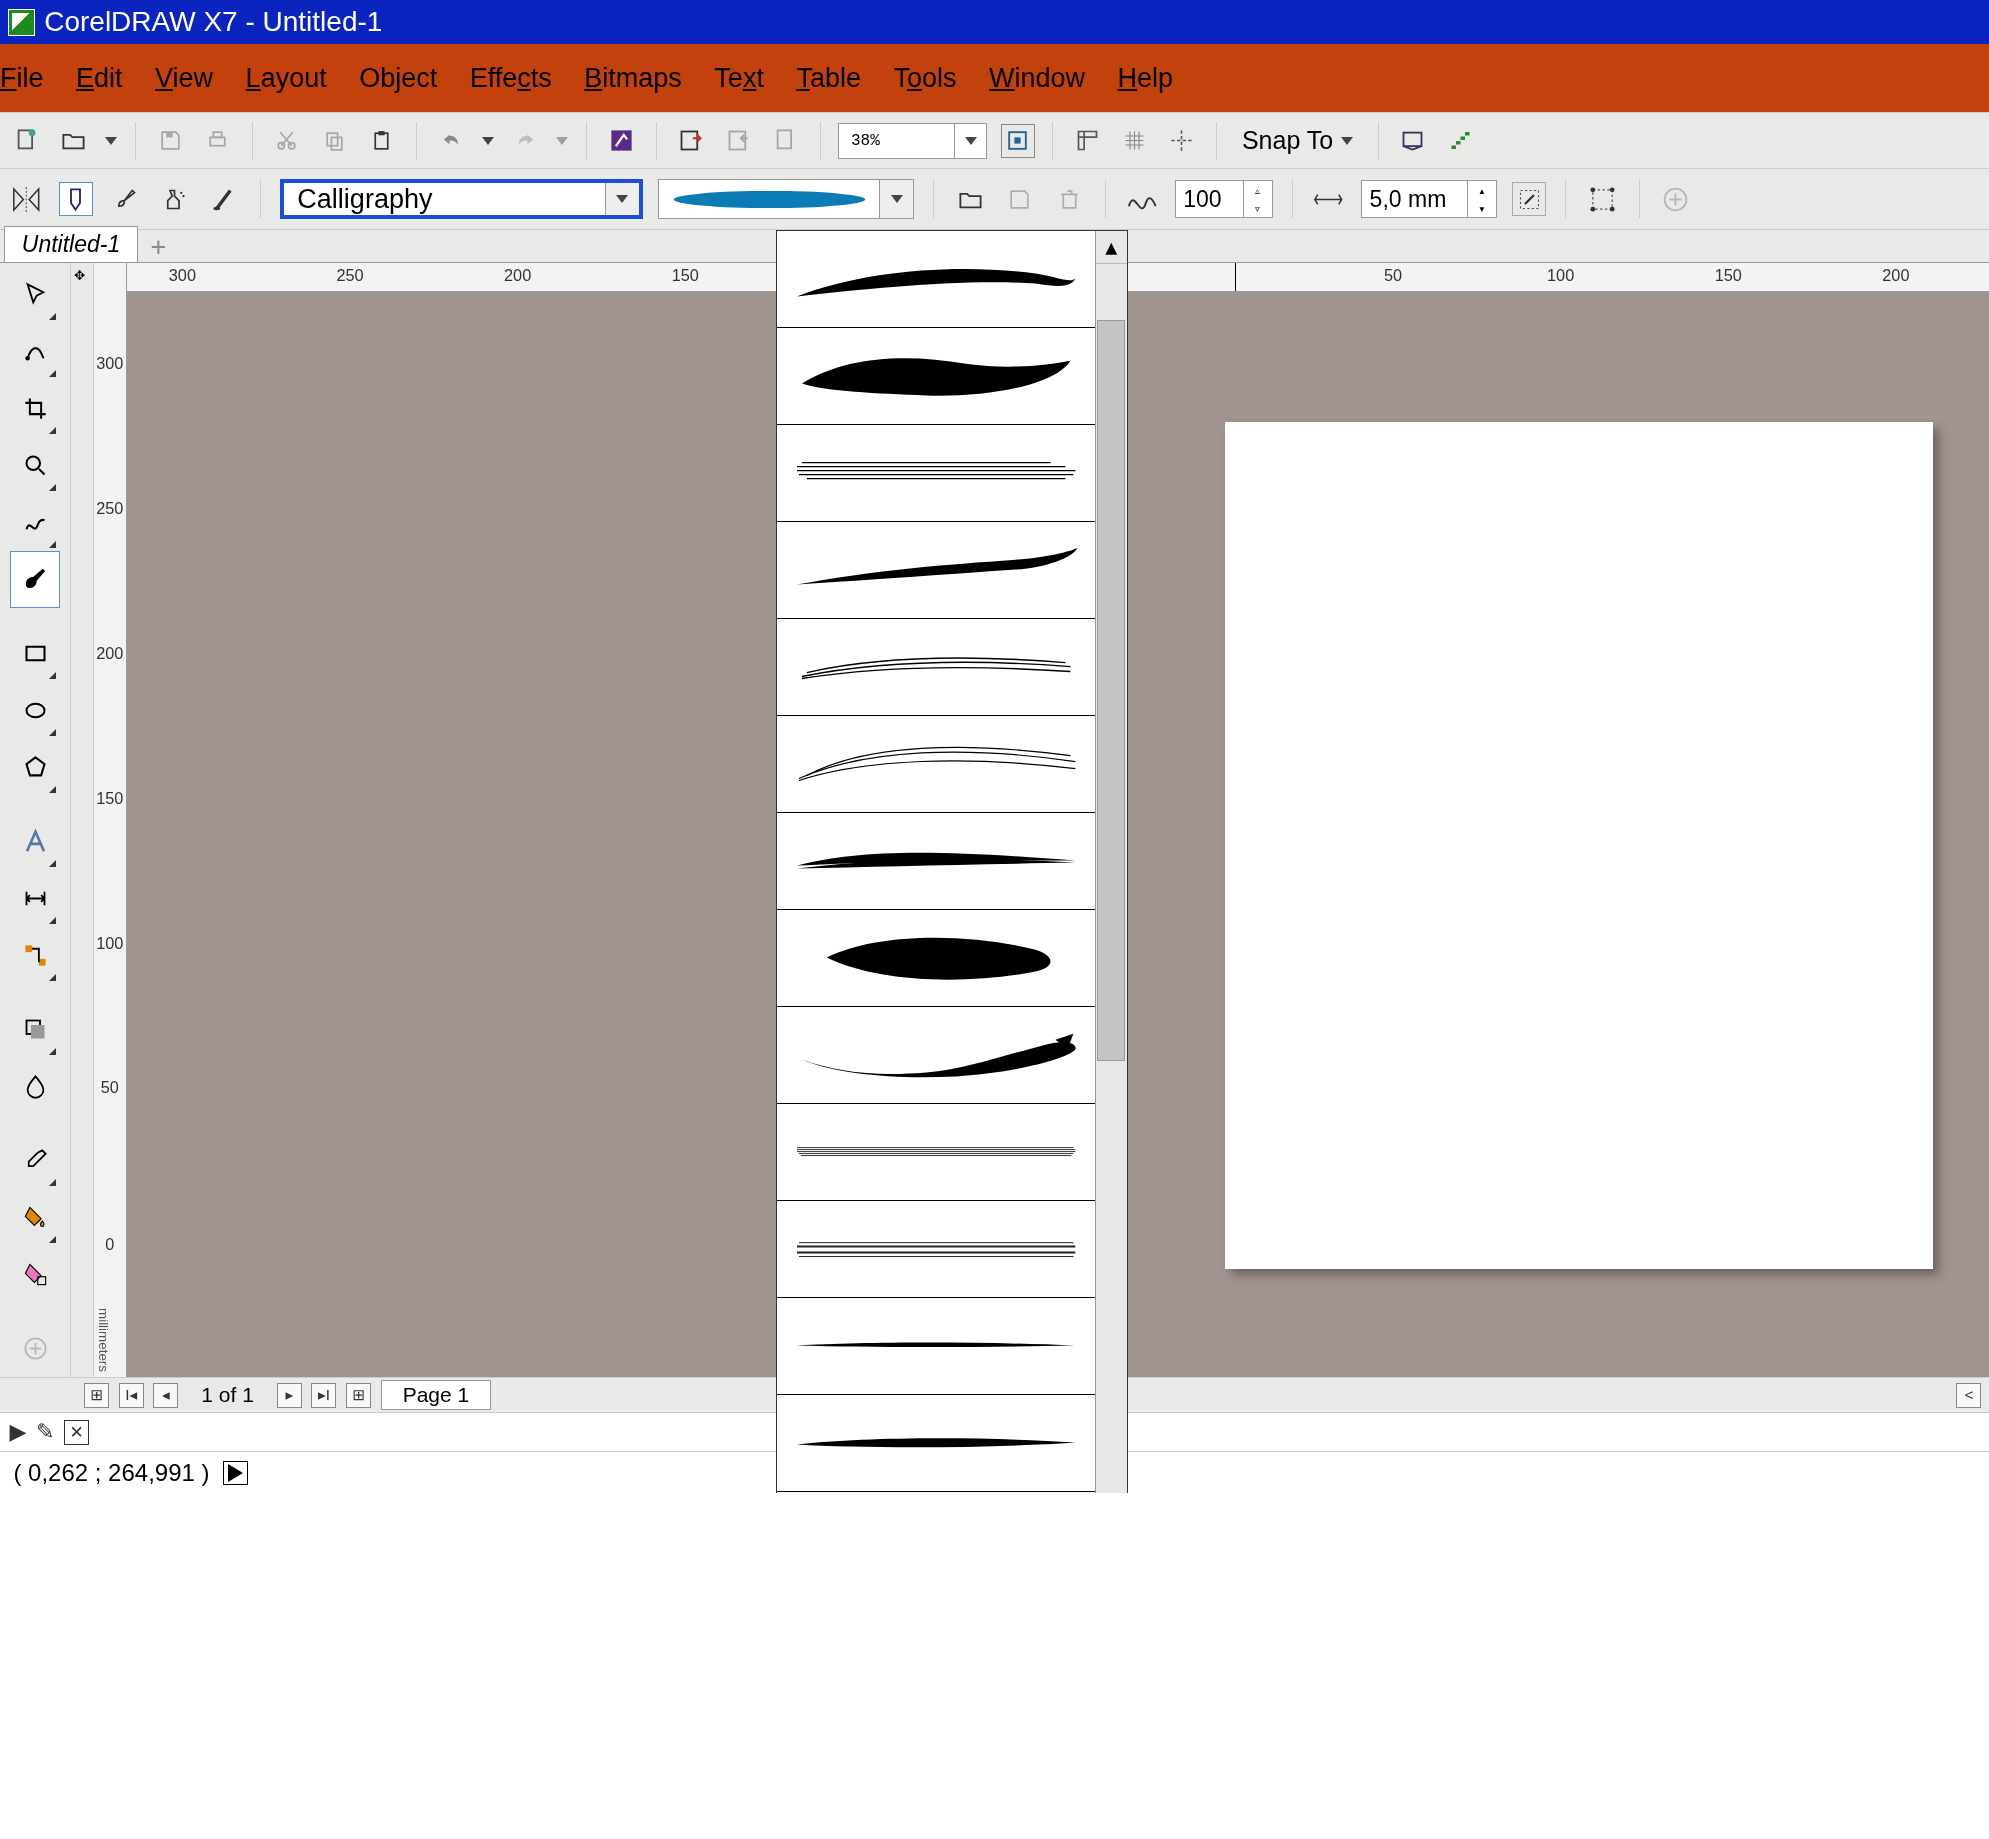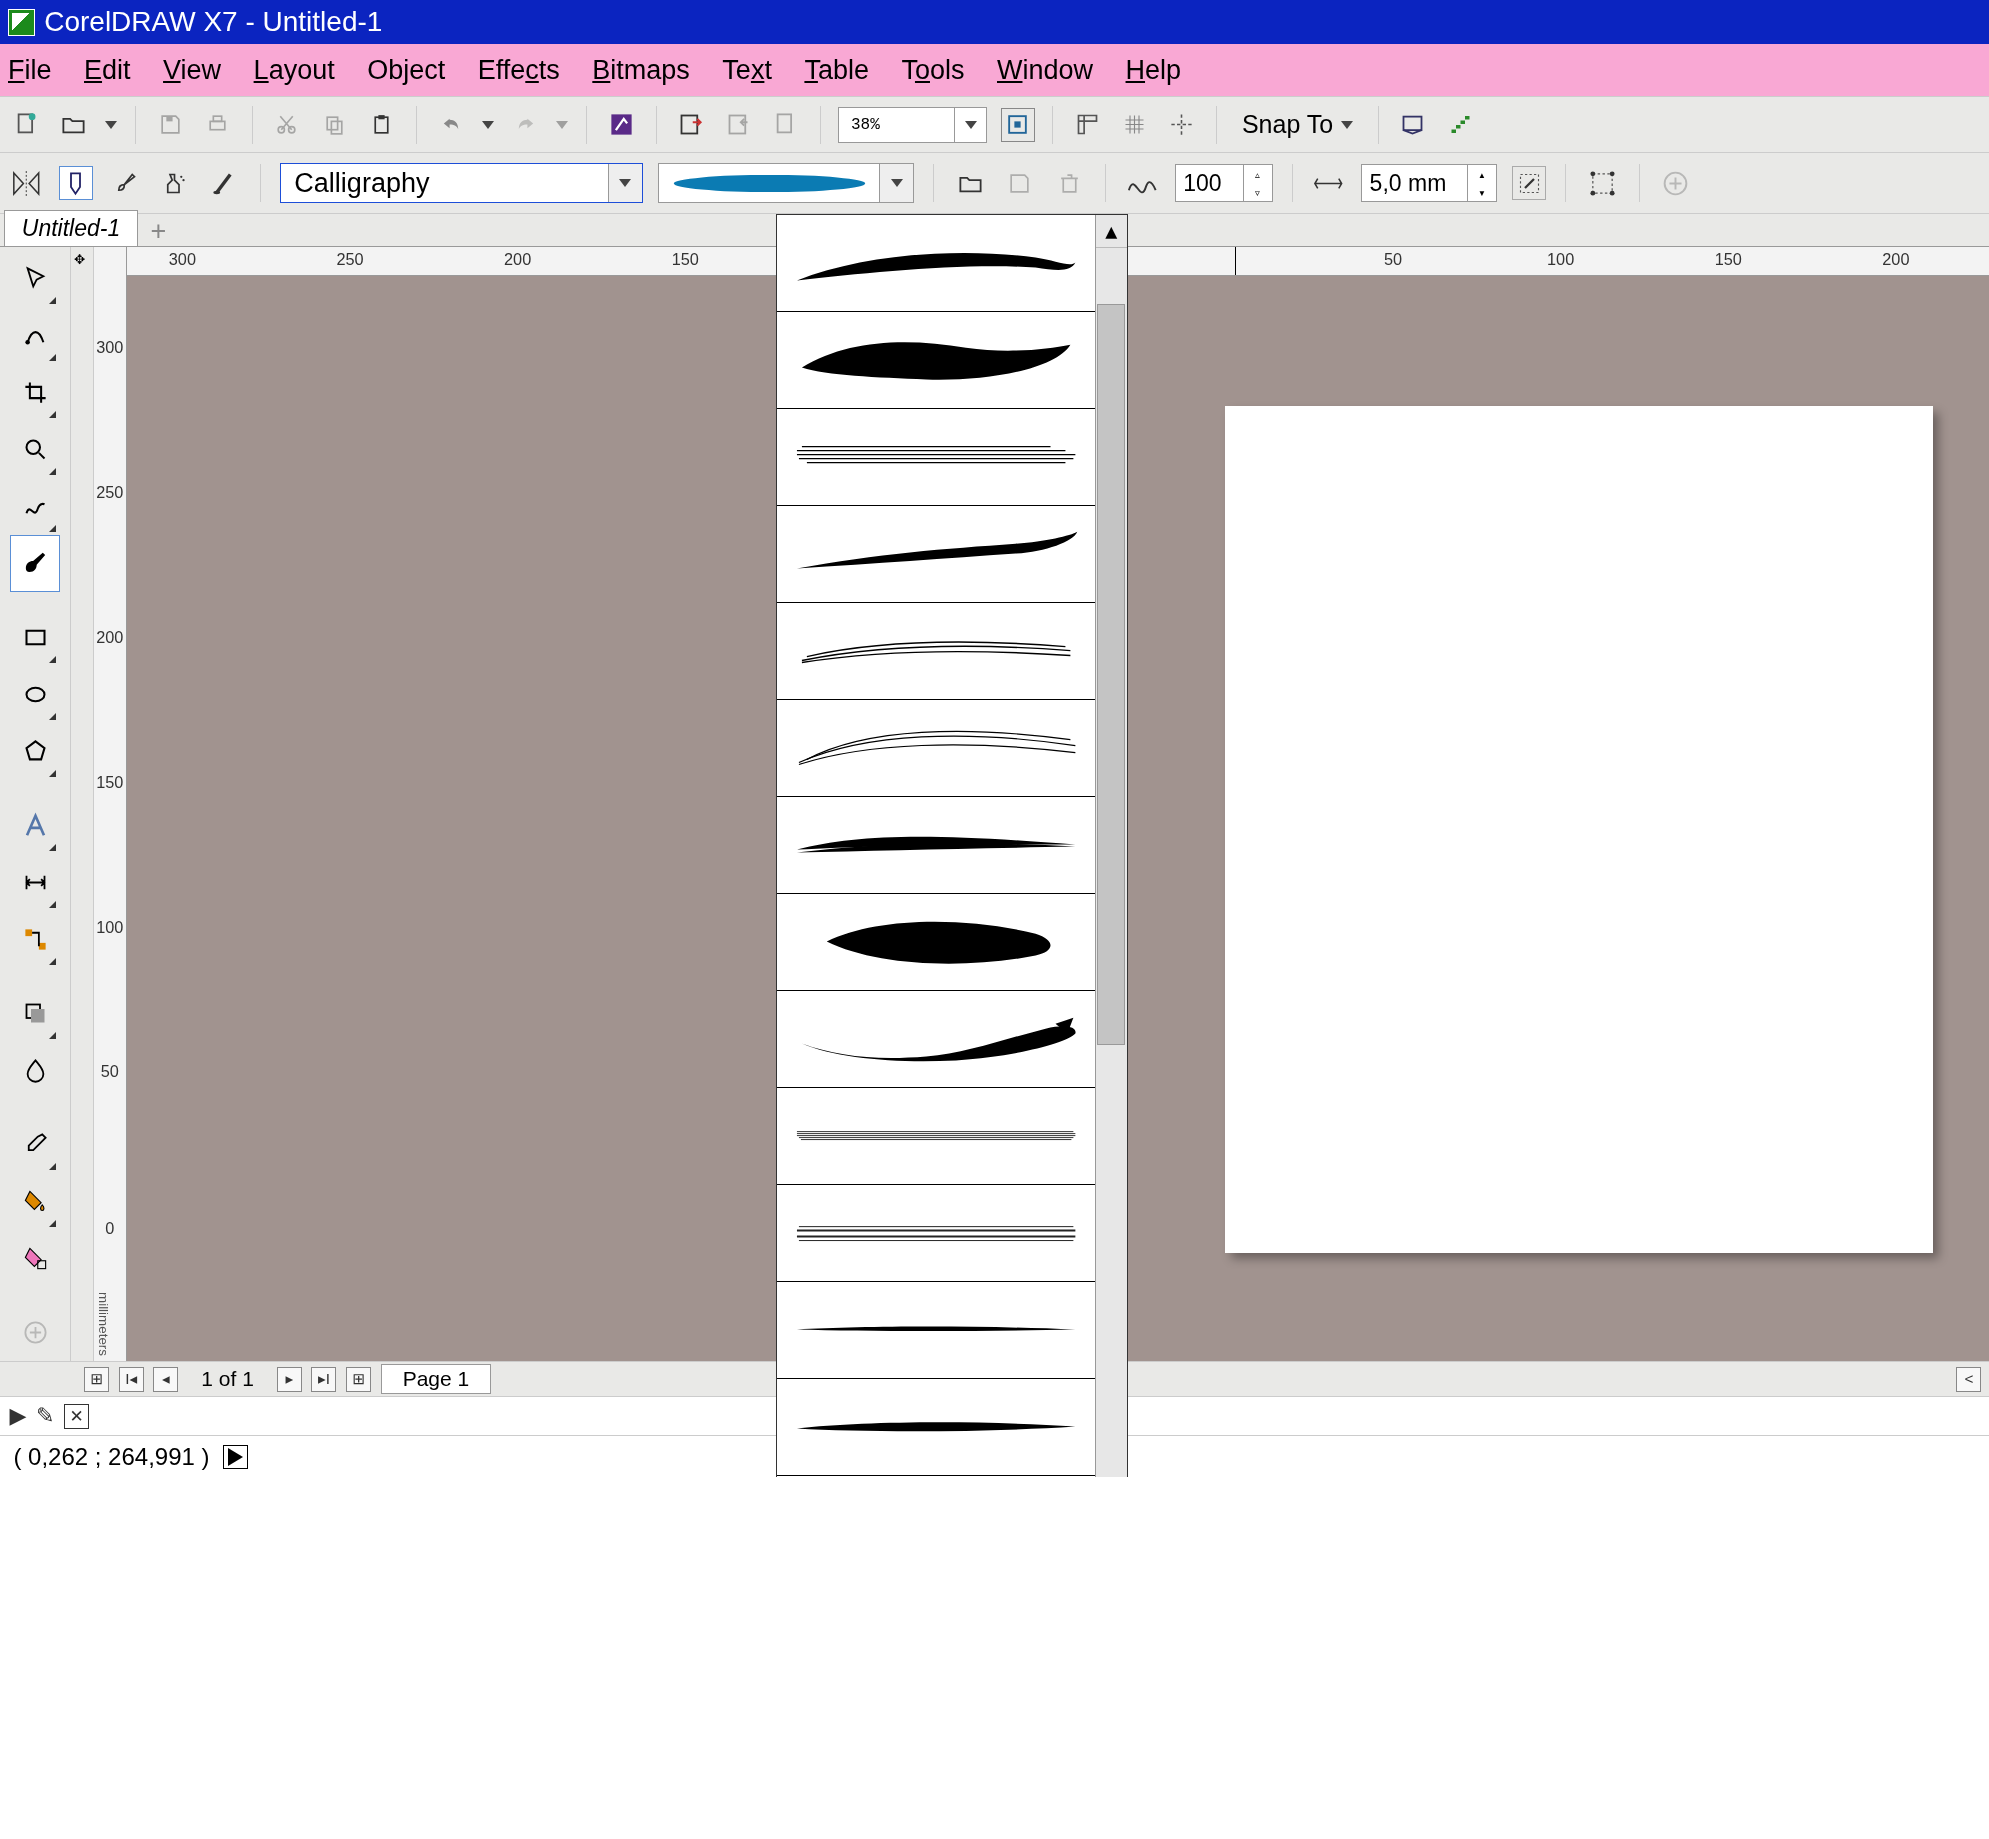--- a/index.html
+++ b/index.html
@@ -1,32 +1,32 @@
 <!DOCTYPE html>
 <html><head>
 <meta charset="utf-8">
 <style>
   html,body{margin:0;padding:0;font-family:"Segoe UI",Tahoma,sans-serif;font-size:24px;background:#fff;color:#000;overflow:hidden;}
   *{box-sizing:border-box;}
   .titlebar{background:#0b24c0;color:#fff;height:44px;display:flex;align-items:center;padding:0 7.6px;gap:9.6px;}
   .titlebar .logo{width:27px;height:27px;background:#1c8a1c;border:1.9px solid #fff;position:relative;}
   .titlebar .logo::after{content:"";position:absolute;inset:3.8px;background:linear-gradient(135deg,#fff 48%,transparent 50%);}
   .titlebar .title{font-size:28px;}
-  .menubar{background:#f9a8d4;height:52px;display:flex;align-items:center;padding:0 8px;gap:32.5px;font-size:27px;}
+  .menubar{background:#c2410c;height:68px;display:flex;align-items:center;padding:0 0;gap:32.5px;font-size:27px;}
   .menubar span{cursor:default;}
   .menubar span u{text-decoration:underline;}
   .toolbar{background:#e9e9e7;height:57px;border-top:1px solid #ccc;border-bottom:1px solid #ccc;display:flex;align-items:center;padding:0 9.6px;gap:13.4px;}
   .tb-btn{width:34px;height:34px;display:flex;align-items:center;justify-content:center;color:#555;}
   .tb-sep{width:1px;height:38px;background:#ccc;margin:0 3.8px;}
   .tb-drop{width:13.4px;height:34px;display:flex;align-items:center;justify-content:center;color:#555;}
   .zoom-field{display:flex;align-items:center;border:1px solid #999;background:#fff;height:36px;}
   .zoom-field input{border:0;width:115px;height:100%;padding:0 12px;font-size:16px;outline:none;font-family:Liberation Mono, monospace;}
   .zoom-field .chev{width:32.5px;height:100%;border-left:1px solid #999;display:flex;align-items:center;justify-content:center;}
   .propbar{background:#e9e9e7;height:61px;border-bottom:1px solid #ccc;display:flex;align-items:center;padding:0 9.6px;gap:15.3px;}
-  .combo{display:flex;align-items:center;border:1px solid #1d4ed8;background:#fff;height:40px;}
+  .combo{display:flex;align-items:center;border:4px solid #1d4ed8;background:#fff;height:40px;}
   .combo span{padding:0 13.4px;font-size:27px;}
   .combo .chev{width:34px;height:100%;border-left:1px solid #999;background:#eee;display:flex;align-items:center;justify-content:center;}
   .stroke-combo{display:flex;align-items:center;border:1px solid #999;background:#fff;height:40px;}
   .stroke-combo .preview{width:220px;height:100%;display:flex;align-items:center;justify-content:center;}
   .stroke-combo .chev{width:34px;height:100%;border-left:1px solid #999;background:#eee;display:flex;align-items:center;justify-content:center;}
   .num-field{display:flex;align-items:center;border:1px solid #999;background:#fff;height:38px;}
   .num-field input{border:0;width:67px;height:100%;padding:0 7.6px;font-size:23px;outline:none;}
   .num-field .spin{width:29px;height:100%;border-left:1px solid #999;display:flex;flex-direction:column;}
   .num-field .spin div{flex:1;display:flex;align-items:center;justify-content:center;font-size:9.6px;}
   .num-field.wider input{width:105px;}

